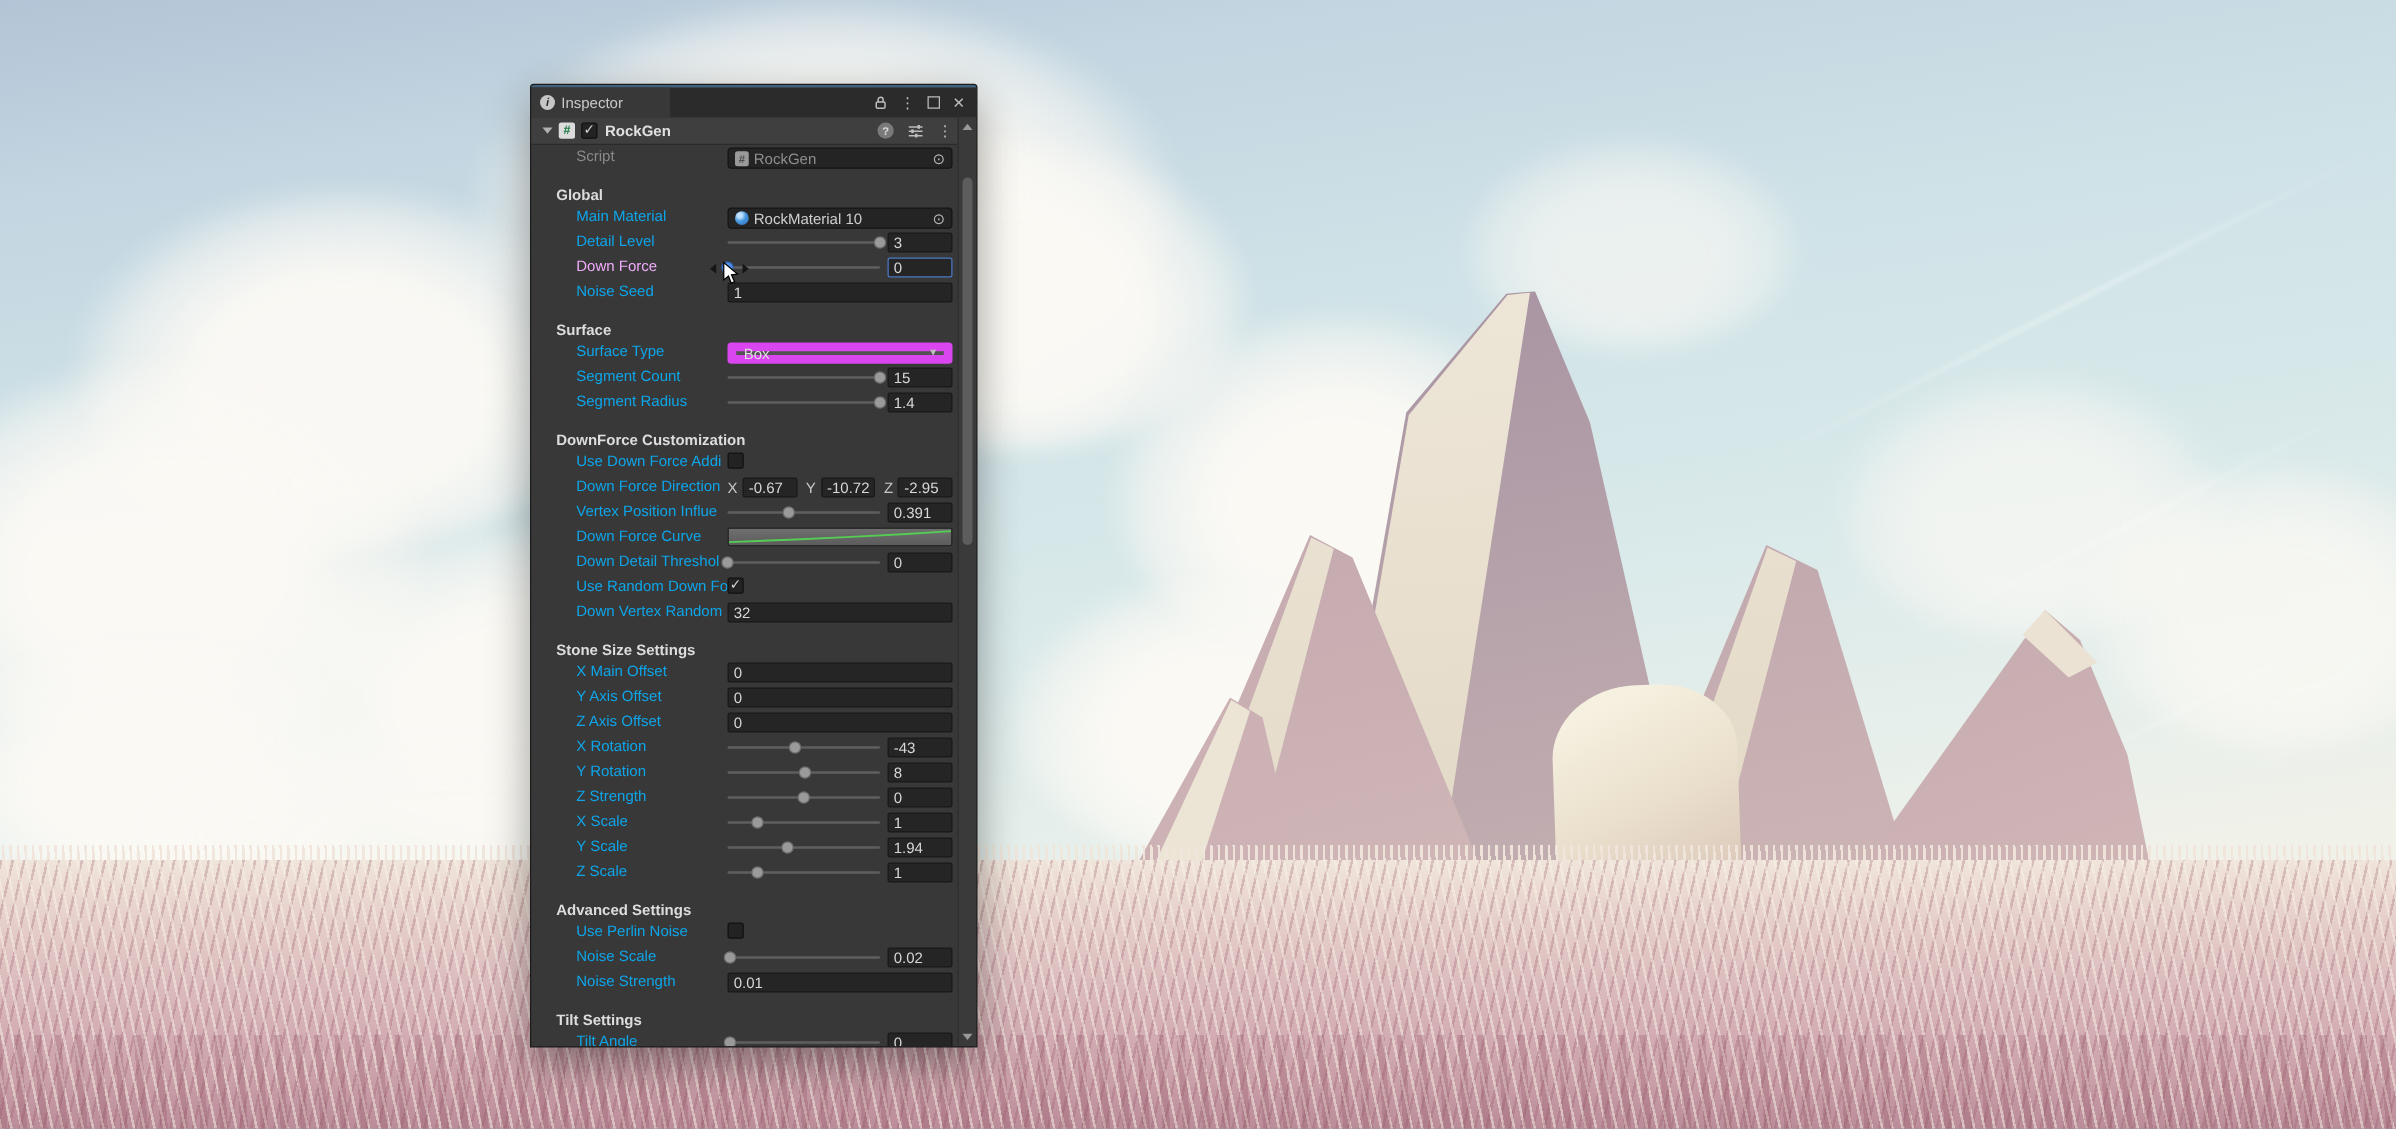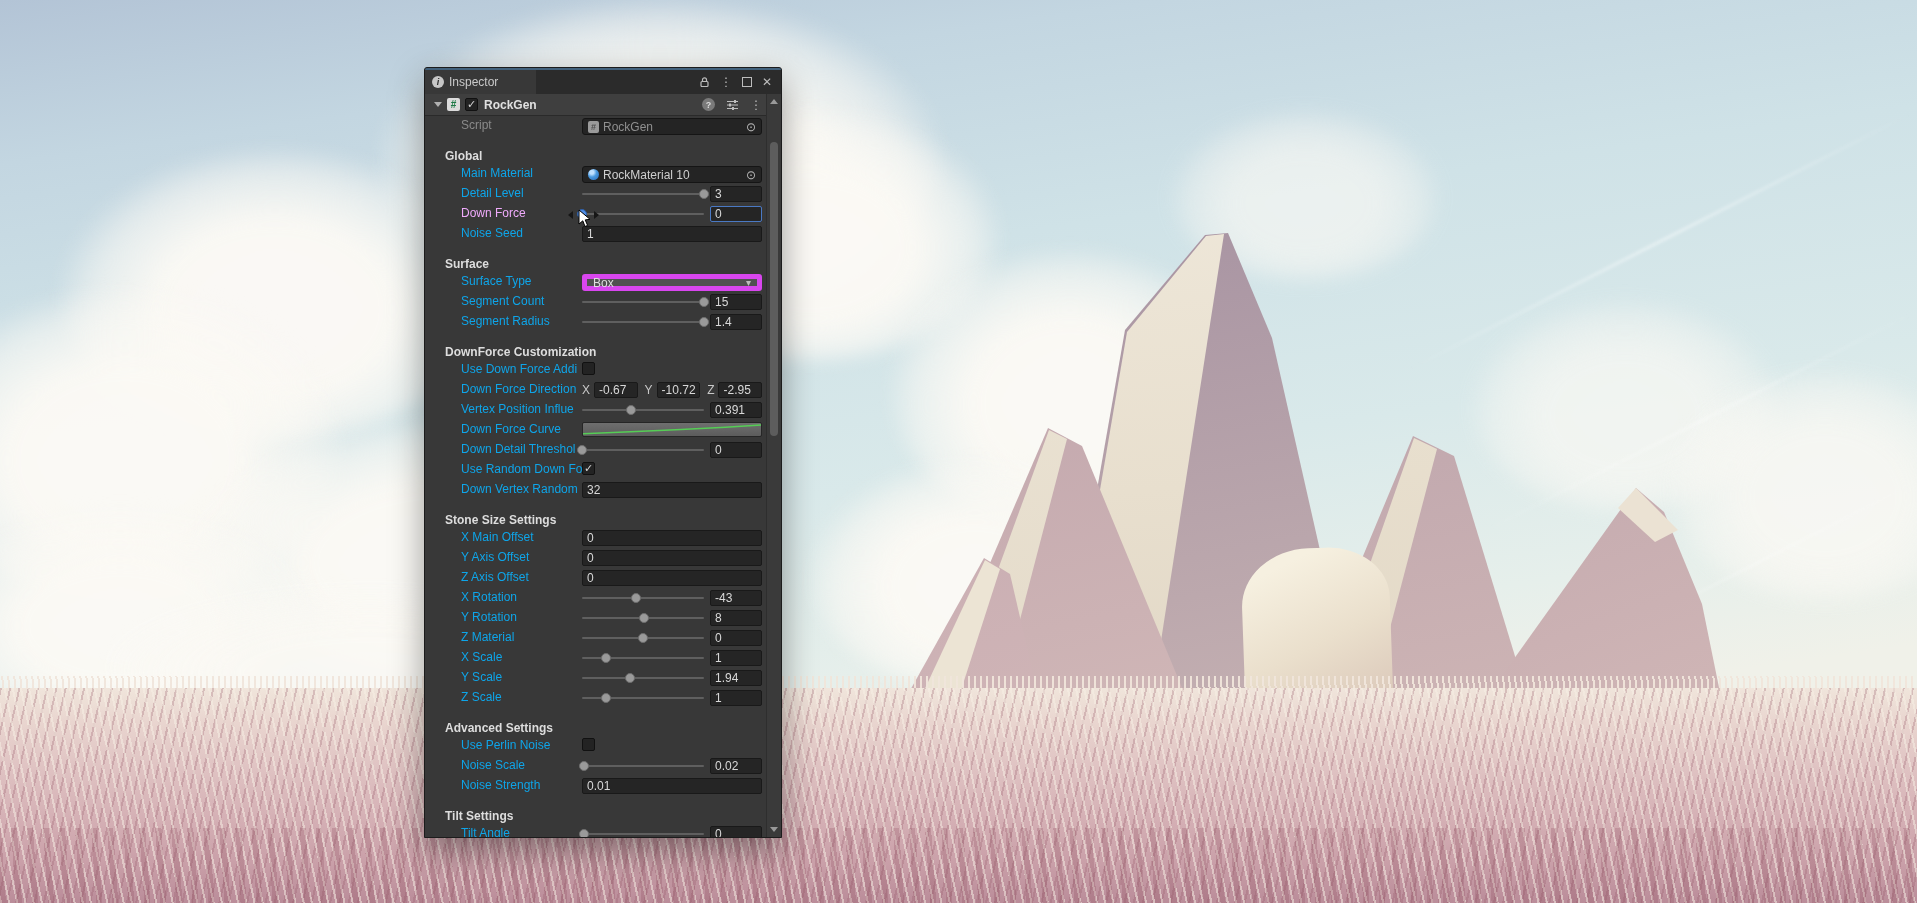--- a/index.html
+++ b/index.html
@@ -99,21 +99,21 @@
     border:1px solid #6e6e6e;box-sizing:border-box;}
   .thumb.blue{background:#4f8ee8;border-color:#2e5fa8;}
   .vfield{width:52px;flex:none;height:16px;line-height:15px;background:#252525;border:1px solid #191919;border-radius:2px;
     color:#d8d8d8;padding:0 4px;box-sizing:border-box;overflow:hidden;white-space:nowrap;}
   .vfield.focus{border-color:#4a79c4;}
   .vfield.v3{flex:1;width:auto;margin-right:7px;}
   .ctrl > .vfield.v3:last-child{margin-right:0;}
   .axis{margin-right:4px;color:#c8c8c8;flex:none;}
   .tfield{flex:1;height:16px;line-height:15px;background:#252525;border:1px solid #191919;border-radius:2px;
     color:#d8d8d8;padding:0 4px;box-sizing:border-box;overflow:hidden;}
-  .dropdown{flex:1;height:17px;background:#515151;border:5px solid #d946ef;border-radius:3px;display:flex;align-items:center;
+  .dropdown{flex:1;height:17px;background:#515151;border:7px solid #d946ef;border-radius:3px;display:flex;align-items:center;
     padding:0 6px;color:#dfdfdf;box-sizing:border-box;}
   .dd-caret{margin-left:auto;color:#bdbdbd;font-size:10px;line-height:1;}
   .objfield{flex:1;height:17px;background:#242424;border:1px solid #151515;border-radius:3px;display:flex;align-items:center;
     padding:0 5px;box-sizing:border-box;color:#cfcfcf;overflow:hidden;}
   .objfield.dim{color:#8f8f8f;}
   .obj-dot{width:11px;height:11px;border-radius:50%;margin-right:4px;flex:none;
     background:radial-gradient(circle at 35% 30%,#bfe0ff 0 18%,#4a9ae0 45%,#2868b8 100%);}
   .obj-square{width:11px;height:12px;background:#9a9a9a;border-radius:2px;color:#4e4e4e;font-size:9px;font-weight:bold;
     display:flex;align-items:center;justify-content:center;margin-right:4px;flex:none;}
   .picker{margin-left:auto;color:#b5b5b5;font-size:12px;line-height:1;flex:none;}
@@ -377,21 +377,21 @@
         <div class="row">
           <span class="label">Y Rotation</span>
           <div class="ctrl">
             <div class="slider">
               <div class="thumb" style="left: calc(51% - 5px);"></div>
             </div>
             <div class="vfield">8</div>
           </div>
         </div>
         <div class="row">
-          <span class="label">Z Material</span>
+          <span class="label">Z Strength</span>
           <div class="ctrl">
             <div class="slider">
               <div class="thumb" style="left: calc(50% - 5px);"></div>
             </div>
             <div class="vfield">0</div>
           </div>
         </div>
         <div class="row">
           <span class="label">X Scale</span>
           <div class="ctrl">

